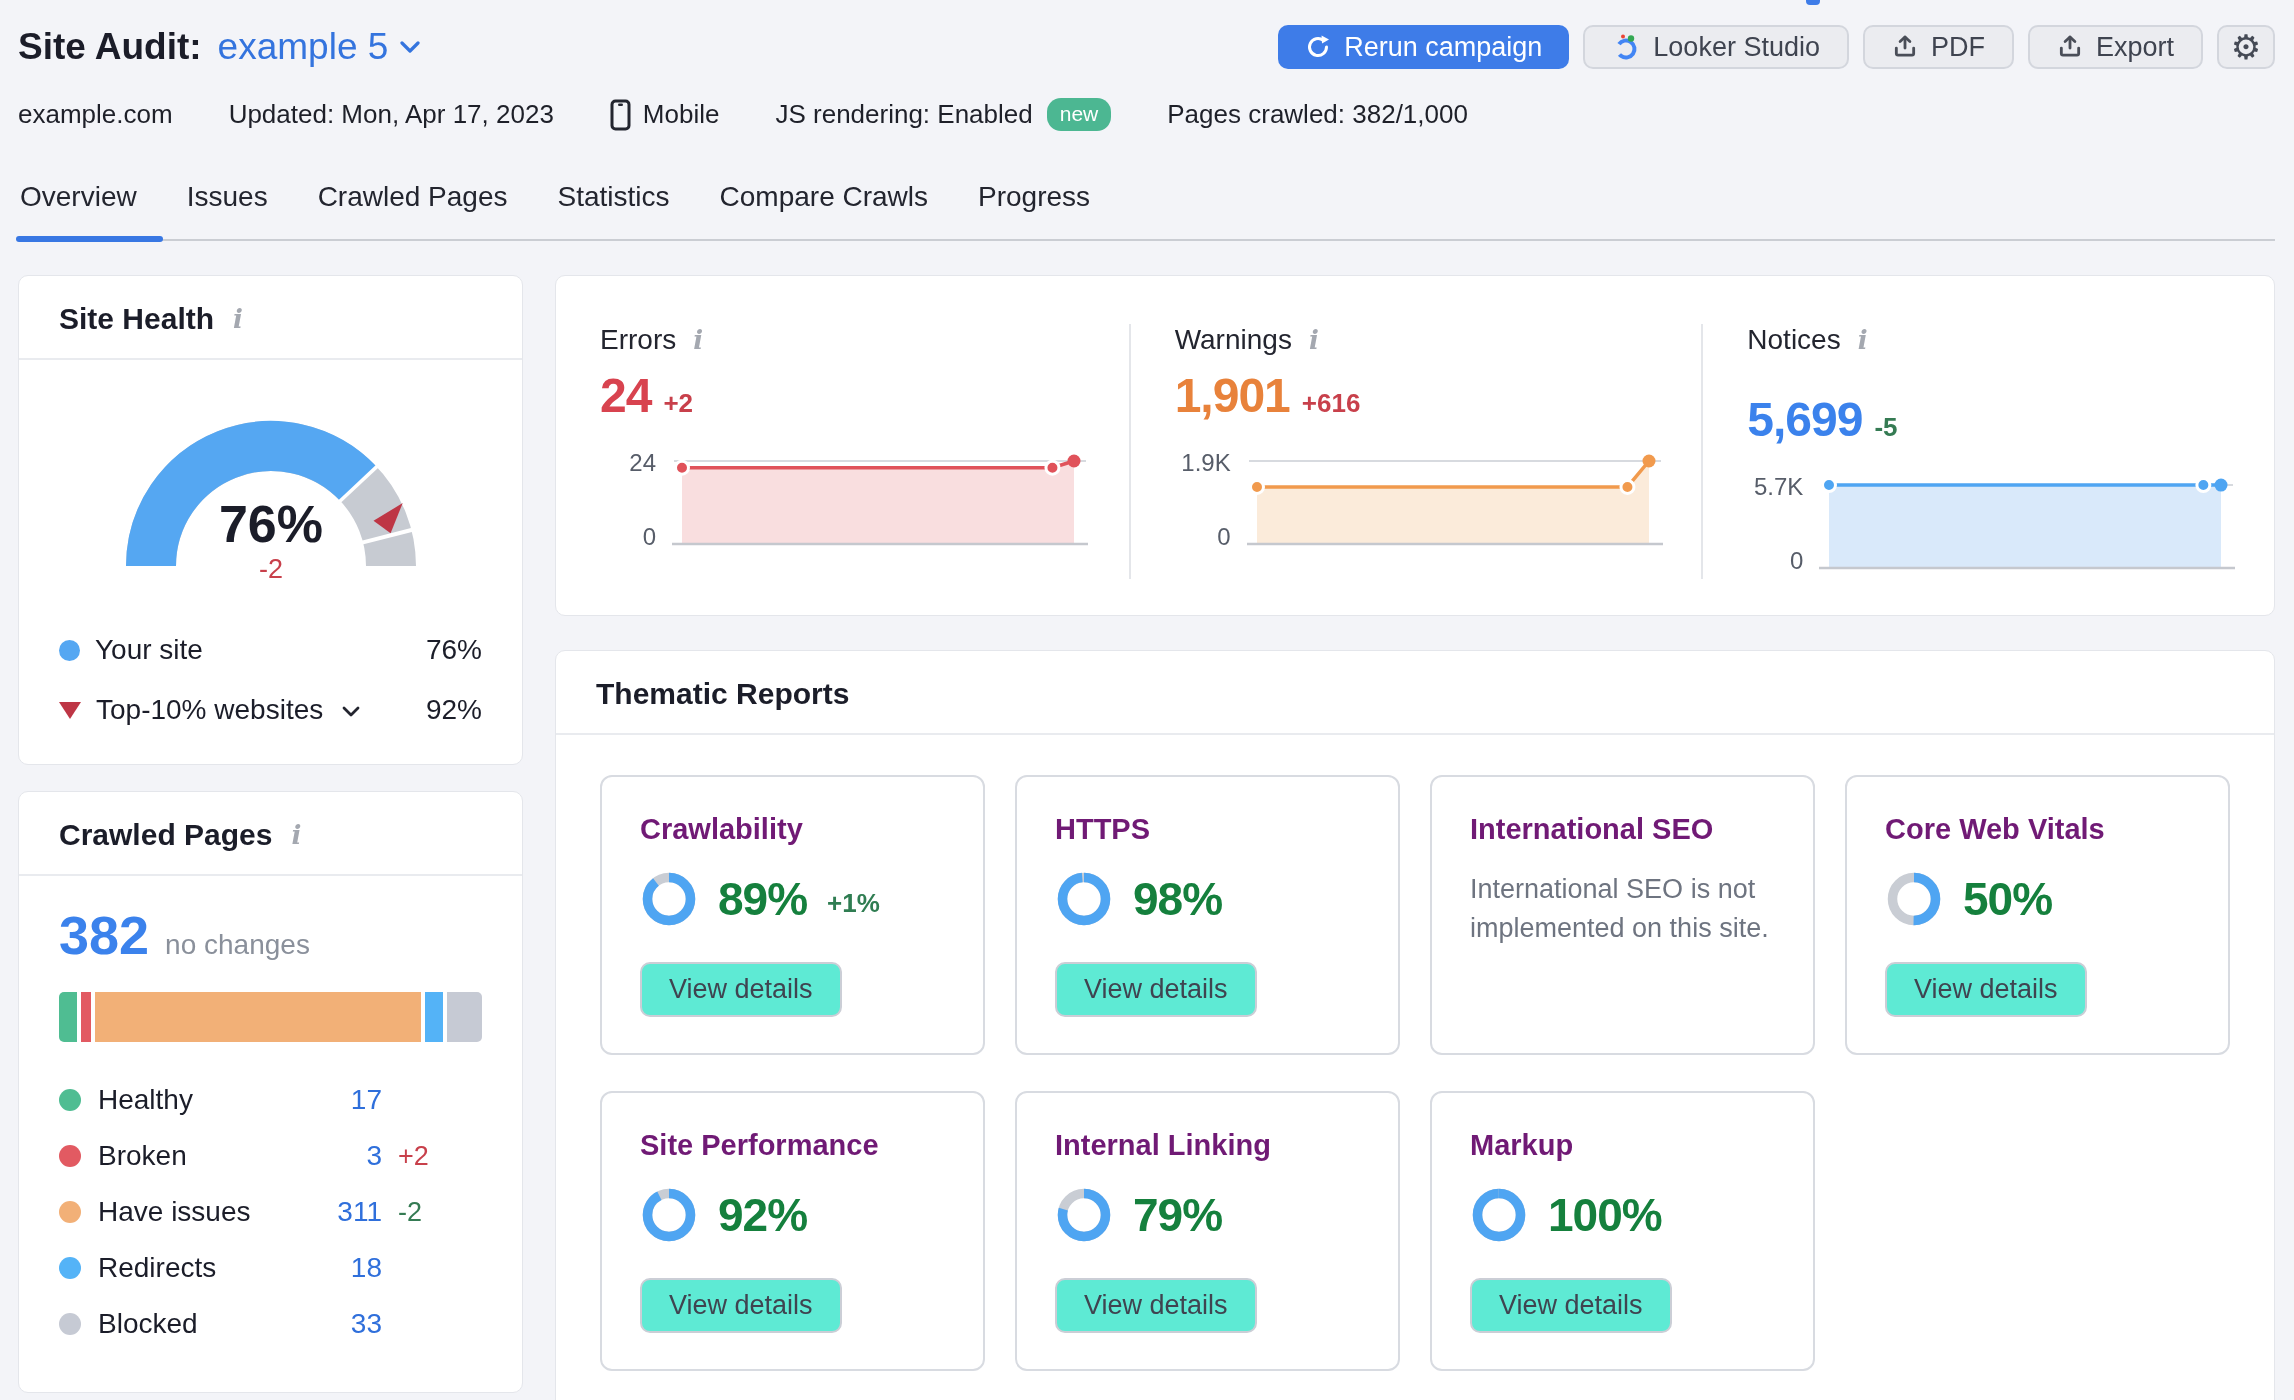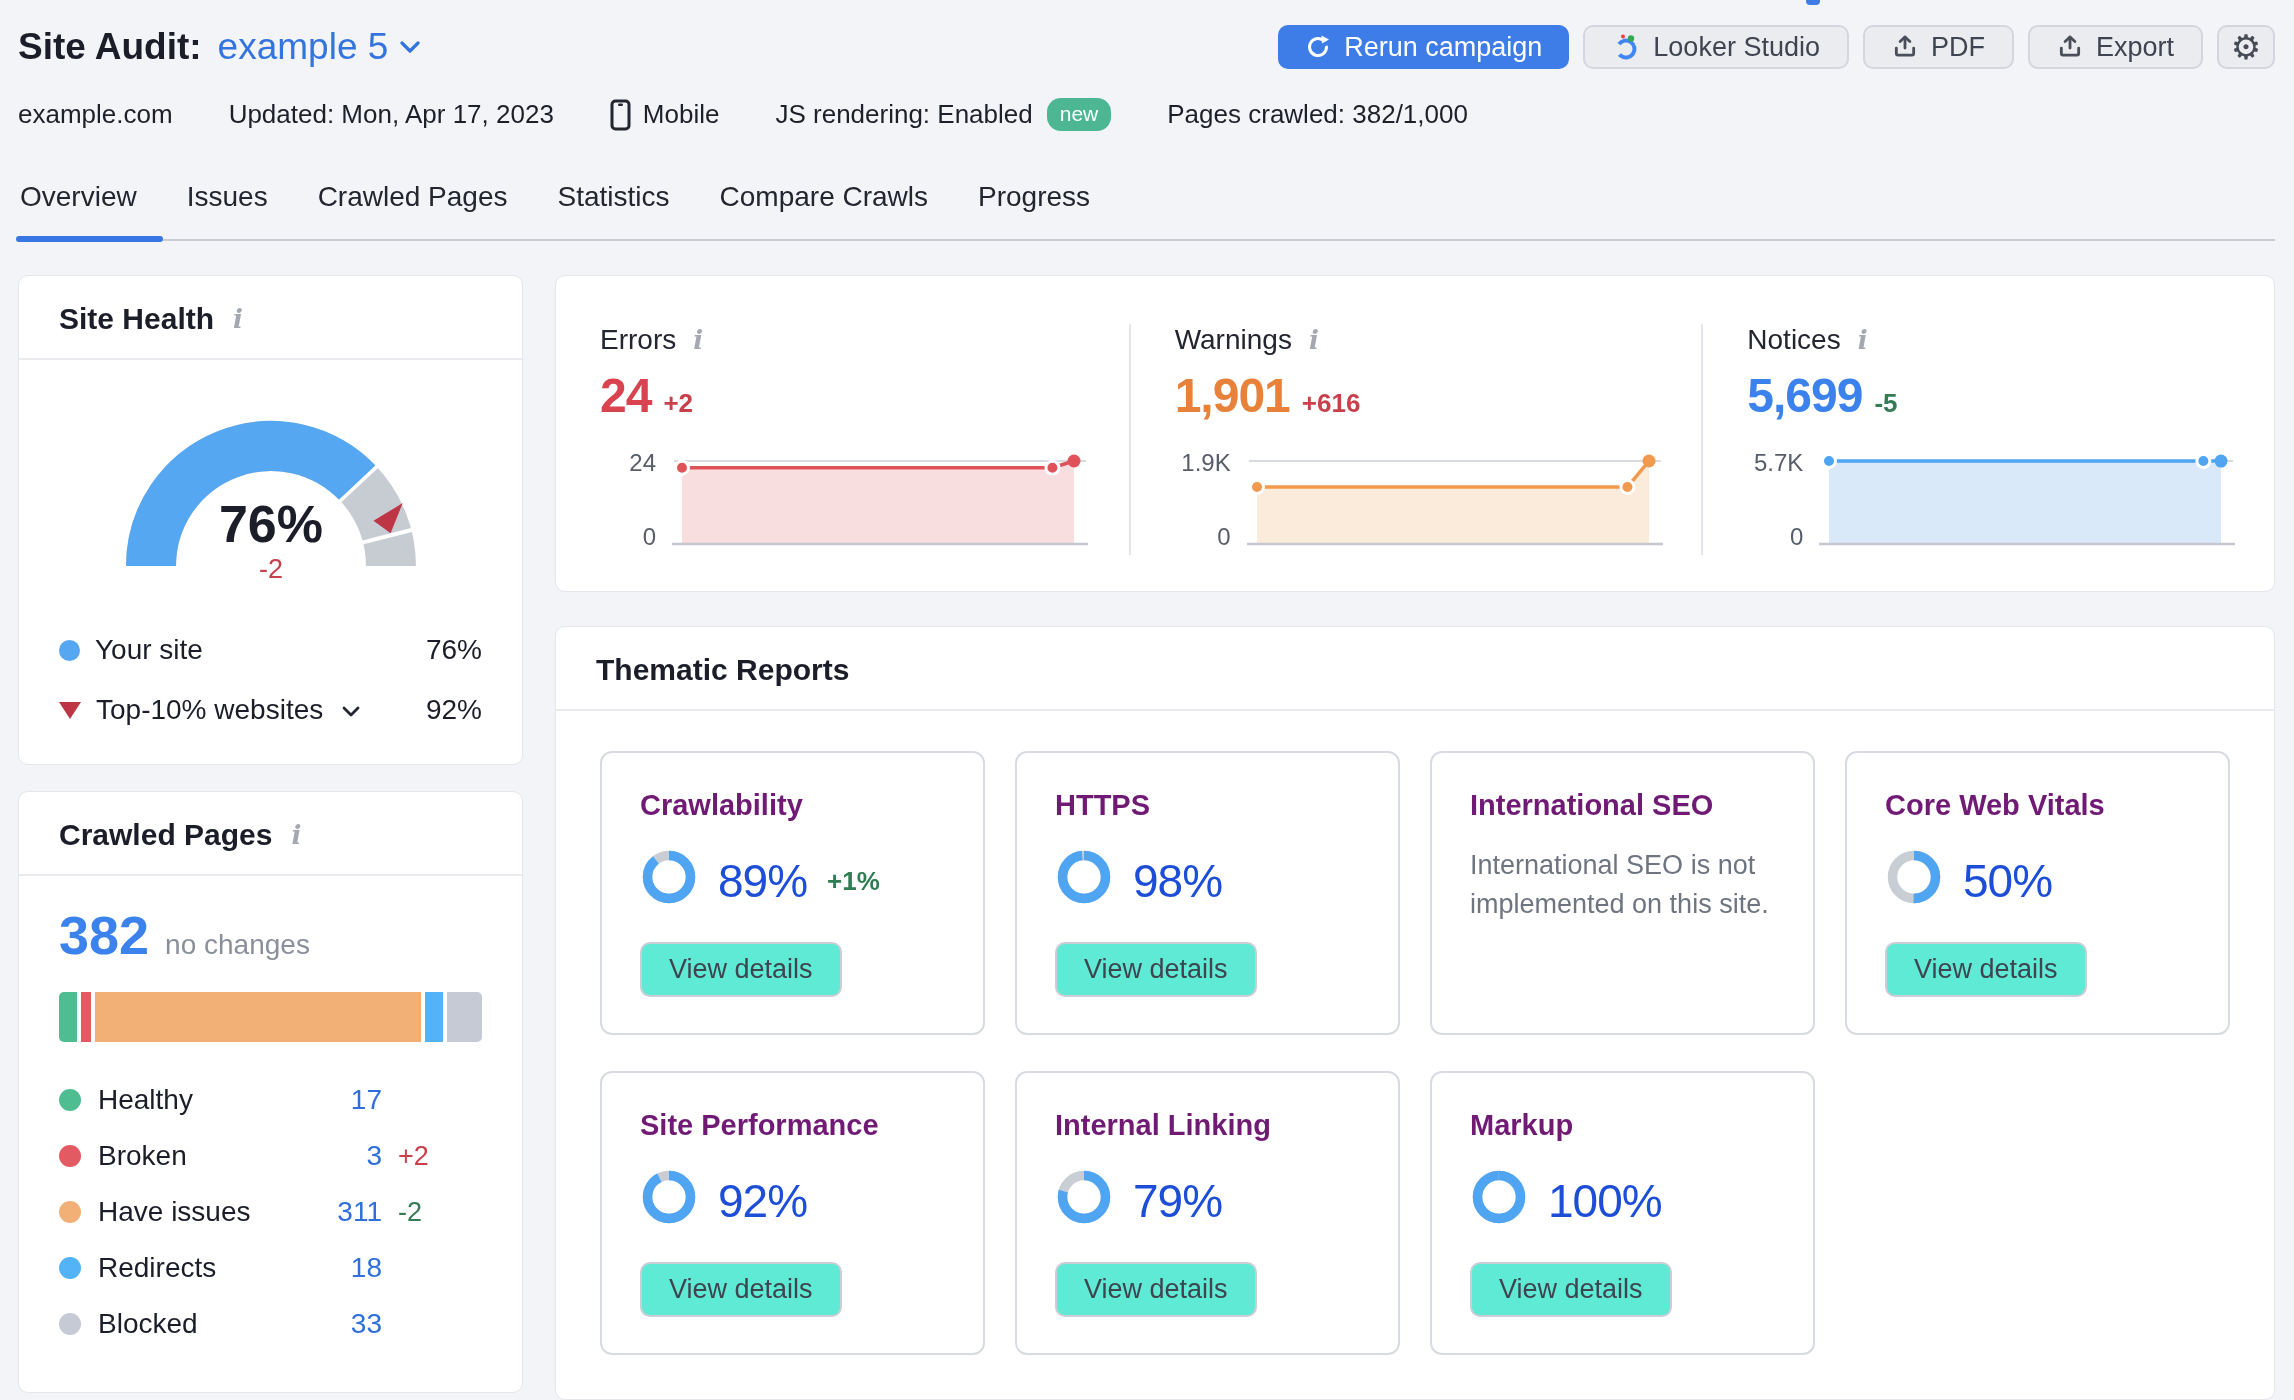--- a/index.html
+++ b/index.html
@@ -71,21 +71,21 @@
   .c-delta { font-size:26px; font-weight:bold; }
   .spark-row { margin-top:26px; display:flex; gap:14px; }
   .spark-axis { display:flex; flex-direction:column; justify-content:space-between; align-items:flex-end; width:56px; height:104px; font-size:24px; color:#575D69; padding:0 0 2px; }
   .spark { flex:1; }
 
   
   .th-grid { padding:40px 44px 44px; display:grid; grid-template-columns:repeat(4,1fr); gap:36px 30px; }
   .t-card { border:2px solid #D8DBE1; border-radius:12px; padding:36px 38px; min-height:272px; }
   .t-title { font-size:29px; color:#701a75;font-weight:bold; }
   .t-score { display:flex; align-items:center; gap:20px; margin-top:24px; }
-  .t-pct { font-size:46px; font-weight:normal; color:#1d4ed8; letter-spacing:-1px;margin-top:8px; }
+  .t-pct { font-size:46px; font-weight:bold; color:#15803d; letter-spacing:-1px; }
   .t-delta { font-size:26px; font-weight:bold; color:#2F7D52; margin-top:8px; }
   .t-btn { display:inline-block; margin-top:34px; font-size:27px; font-family:inherit; color:#3F4450; background:#5eead4; border:2px solid #CBCED6; border-radius:10px; padding:10px 27px; cursor:pointer; }
   .t-note { margin-top:24px; font-size:27px; color:#6E7480; line-height:1.45; }
 
   .artifact { position:absolute; left:1806px; top:0; width:14px; height:5px; background:#3E7CE8; border-radius:0 0 4px 4px; }
 
   svg { display:block; }
 </style>
 </head>
 <body>
@@ -321,21 +321,21 @@
                 </svg>
               </div>
           </div>
         </div>
         <div class="counter">
           <div class="c-label">
               <span>Notices</span>
               <span class="info-i">i</span>
             </div>
           <div class="c-num-row">
-            <span class="c-num" style="color: rgb(59, 130, 236);">5,699</span>
+            <span class="c-num" style="color: rgb(59, 130, 236); margin-top: 24px;">5,699</span>
             <span class="c-delta" style="color: rgb(53, 123, 83);">-5</span>
           </div>
           <div class="spark-row">
             <div class="spark-axis">
                 <span>5.7K</span>
                 <span>0</span>
               </div>
             <div class="spark">
                 <svg viewBox="0 0 420 106" width="420" height="106">
                   <path d="M 12.0 12.0 L 386.4 12.0 L 404.0 12.1 L 404 95 L 12 95 Z" fill="#D9E9FA"></path>

